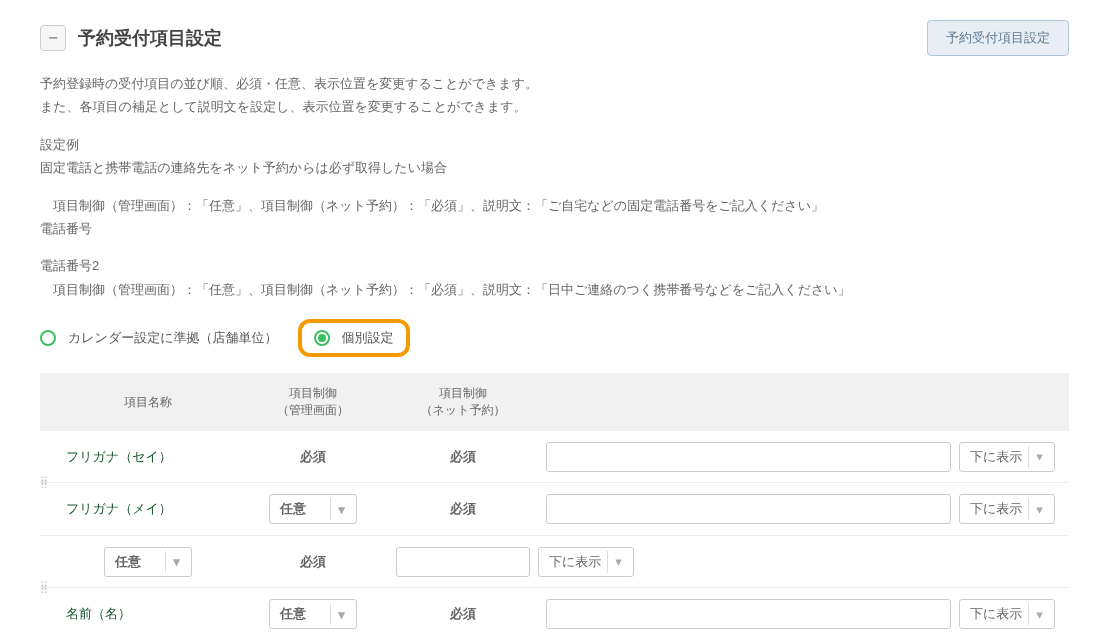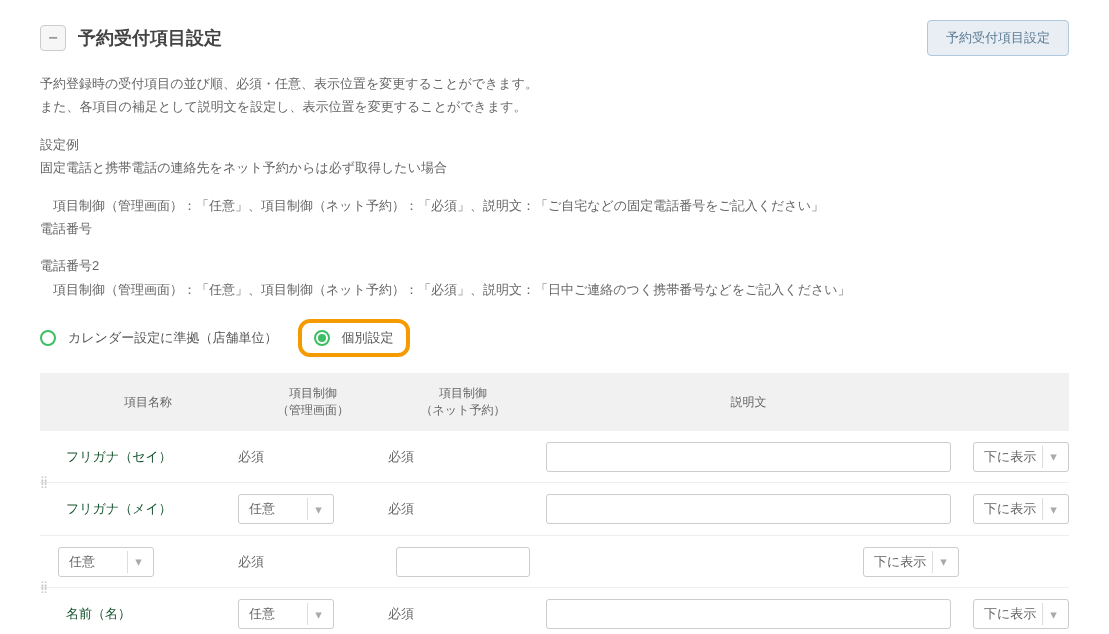--- a/index.html
+++ b/index.html
@@ -55,41 +55,41 @@
 .row {
   display: grid;
   grid-template-columns: 18px 180px 150px 150px 1fr 110px;
   align-items: center;
   min-height: 52px;
   border-bottom: 1px solid #eee;
   padding: 4px 0;
 }
 .row:last-child { border-bottom: none; }
 .item-name { color: #14532d; padding-left: 8px; }
-.cell-center { color: #666; }
+.cell-center { text-align: center; color: #666; font-weight: bold; }
 .select {
-  width: 96px; height: 30px;
+  width: 88px; height: 30px;
   border: 1px solid #ccc; border-radius: 3px;
   background: #fff;
   display: inline-flex; align-items: center; justify-content: space-between;
   padding: 0 4px 0 10px; color: #666; cursor: pointer;
   margin: 0 auto;
 }
 .select .chev {
   width: 22px; height: 22px; border-left: 1px solid #ddd;
   display: flex; align-items: center; justify-content: center;
   color: #aaa;
 }
 .text-input {
   width: 100%; height: 30px;
   border: 1px solid #ccc; border-radius: 3px;
   padding: 0 8px; font-size: 13px;
 }
 .desc-cell { padding: 0 8px; }
-.pos-cell { text-align: right; }
+.pos-cell { text-align: left; }
 .pos-select { width: 96px; }
 .group-wrap { position: relative; }
 .group-drag {
   position: absolute; left: 0; top: 50%; transform: translateY(-50%);
   color: #ccc; font-size: 11px; cursor: grab;
   display: flex; flex-direction: column; gap: 1px;
 }
 .group-drag span { display: block; line-height: 3px; letter-spacing: 1px; }
 </style>
 </head>
@@ -140,21 +140,20 @@
   </div>
 
   <div class="table">
     <div class="thead">
       <div></div>
       <div class="th">項目名称</div>
       <div class="th" style="white-space:pre-line">項目制御
 （管理画面）</div>
       <div class="th" style="white-space:pre-line">項目制御
 （ネット予約）</div>
-      <div class="th desc-col">説明文</div>
       <div></div>
     </div>
     <div class="tbody">
 
       <div class="group-wrap row-group">
         <div class="group-drag">
             <span>⠿</span>
             <span>⠿</span>
           </div>
         <div class="row">

